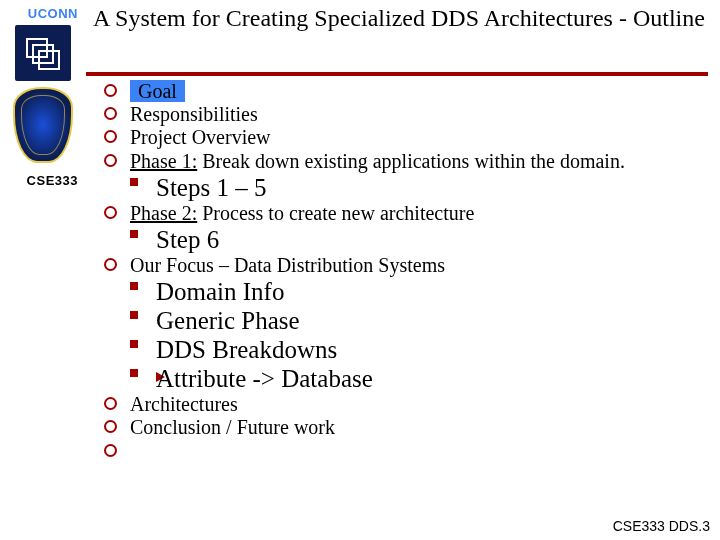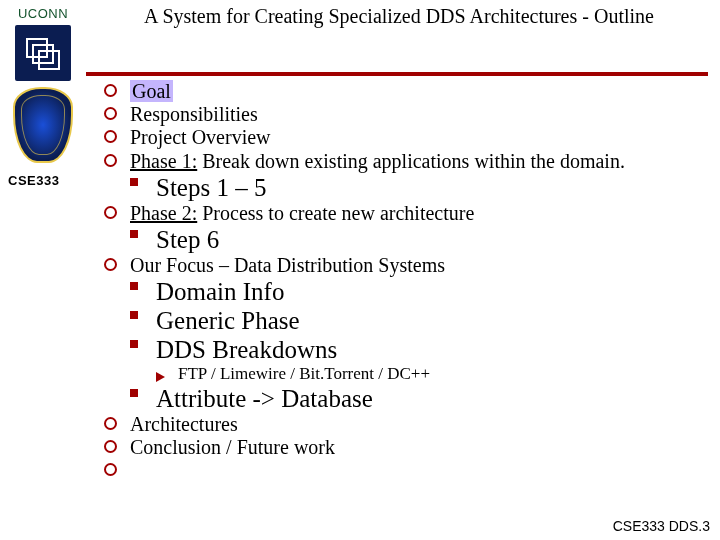--- a/index.html
+++ b/index.html
@@ -1,36 +1,36 @@
 <!DOCTYPE html>
 <html><head>
 <meta charset="utf-8">
 <style>
   html,body{margin:0;padding:0}
   body{width:720px;height:540px;background:#fff;font-family:"Times New Roman",Times,serif;color:#000;position:relative;overflow:hidden}
   .slide{width:720px;height:540px;position:relative}
-  .title{position:absolute;left:86px;top:6px;right:8px;text-align:center;font-size:20px;line-height:1.08;font-weight:400}
+  .title{position:absolute;left:86px;top:6px;right:8px;text-align:center;font-size:24px;line-height:1.08;font-weight:400}
   .rule{position:absolute;left:86px;top:72px;width:622px;height:4px;background:#a00000}
   .sidebar{position:absolute;left:8px;top:6px;width:70px}
-  .uconn{font-family:"Arial Black",Arial,sans-serif;font-weight:400;font-size:13px;letter-spacing:0.5px;text-align:center;color:#14532d}
+  .uconn{font-family:"Arial Black",Arial,sans-serif;font-weight:700;font-size:13px;letter-spacing:0.5px;text-align:right;color:#3b82f6}
   .logo{margin:4px auto 6px;width:56px;height:56px;background:#0b1d51;position:relative;border-radius:2px}
   .logo svg{position:absolute;left:8px;top:6px}
   .crest{margin:0 auto;width:56px;height:72px;background:radial-gradient(ellipse at center,#1a4fd8 0%,#0b1d51 70%);border:2px solid #e8c84b;border-radius:28px 28px 24px 24px / 20px 20px 48px 48px;position:relative}
   .crest::before{content:"";position:absolute;inset:6px;border:1px solid rgba(232,200,75,.6);border-radius:20px 20px 18px 18px / 14px 14px 40px 40px}
-  .course{font-family:"Arial Black",Arial,sans-serif;font-weight:900;font-size:13px;letter-spacing:0.5px;text-align:left;color:#000;margin-top:10px}
+  .course{font-family:"Arial Black",Arial,sans-serif;font-weight:900;font-size:13px;letter-spacing:0.5px;text-align:right;color:#000;margin-top:10px}
   .content{position:absolute;left:104px;top:80px;right:14px;font-size:20px;line-height:1.16}
   ul{list-style:none;margin:0;padding:0}
   li{margin:0}
   .l1{position:relative;padding-left:26px}
   .l1>.b{position:absolute;left:0;top:4px;width:13px;height:13px;border:2px solid #a00000;border-radius:50%;box-sizing:border-box}
   .l2{position:relative;padding-left:26px;margin-left:26px;font-size:25px}
   .l2>.b{position:absolute;left:0;top:5px;width:8px;height:8px;background:#a00000}
   .l3{position:relative;padding-left:22px;margin-left:52px;font-size:17px}
   .l3>.b{position:absolute;left:0;top:8px;width:0;height:0;border-left:9px solid #a00000;border-top:5px solid transparent;border-bottom:5px solid transparent}
-  .hl{background:#c4b5fd;padding:0 2px}
+  .hl{background:#3b82f6;padding:0 8px}
   .u{text-decoration:underline}
   .footer{position:absolute;right:10px;bottom:6px;font-size:14px;font-family:Arial,sans-serif}
 </style>
 </head>
 <body>
 <div class="slide">
 
 <div class="sidebar">
   <div class="uconn">UCONN</div>
   <div class="logo">
@@ -55,21 +55,21 @@
     <li class="l1"><span class="b"></span><span>Responsibilities</span></li>
     <li class="l1"><span class="b"></span><span>Project Overview</span></li>
     <li class="l1"><span class="b"></span><span class="u">Phase 1:</span><span> Break down existing applications within the domain.</span></li>
     <li class="l2"><span class="b"></span><span>Steps 1 – 5</span></li>
     <li class="l1"><span class="b"></span><span class="u">Phase 2:</span><span> Process to create new architecture</span></li>
     <li class="l2"><span class="b"></span><span>Step 6</span></li>
     <li class="l1"><span class="b"></span><span>Our Focus – Data Distribution Systems</span></li>
     <li class="l2"><span class="b"></span><span>Domain Info</span></li>
     <li class="l2"><span class="b"></span><span>Generic Phase</span></li>
     <li class="l2"><span class="b"></span><span>DDS Breakdowns</span></li>
-    <li class="l3"><span class="b"></span><span>FTP / Limewire / Bit.Torrent / DC++</span></li>
+    <li class="l3"><span class="b"></span></li>
     <li class="l2"><span class="b"></span><span>Attribute -&gt; Database</span></li>
     <li class="l1"><span class="b"></span><span>Architectures</span></li>
     <li class="l1"><span class="b"></span><span>Conclusion / Future work</span></li>
     <li class="l1"><span class="b"></span></li>
   </ul>
 </div>
 
 <div class="footer">CSE333 DDS.3</div>
 
 </div>

